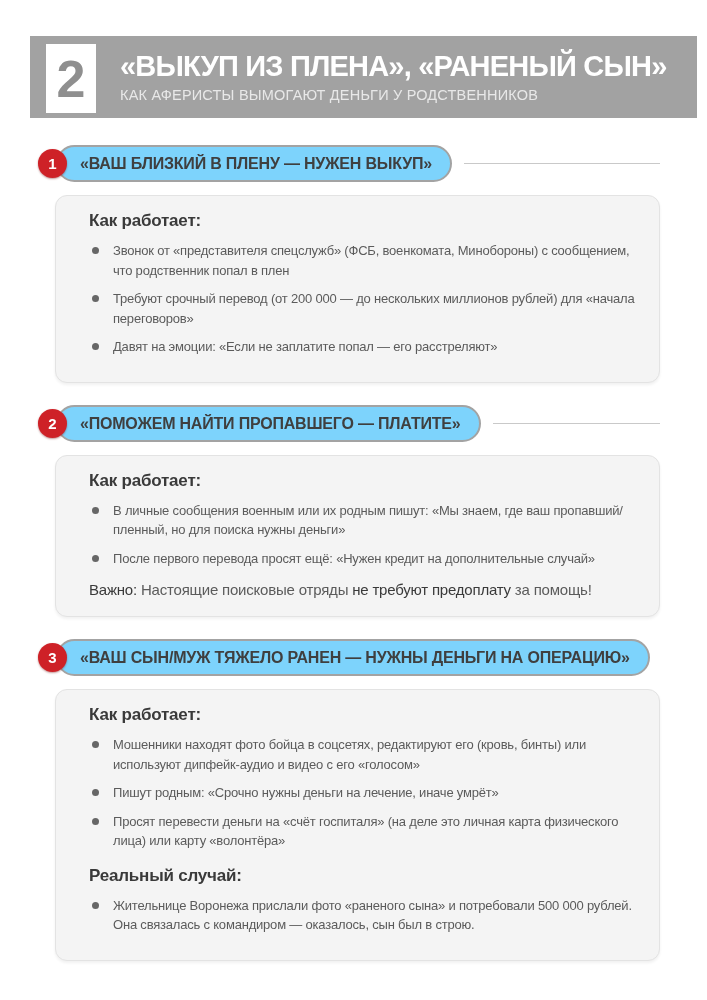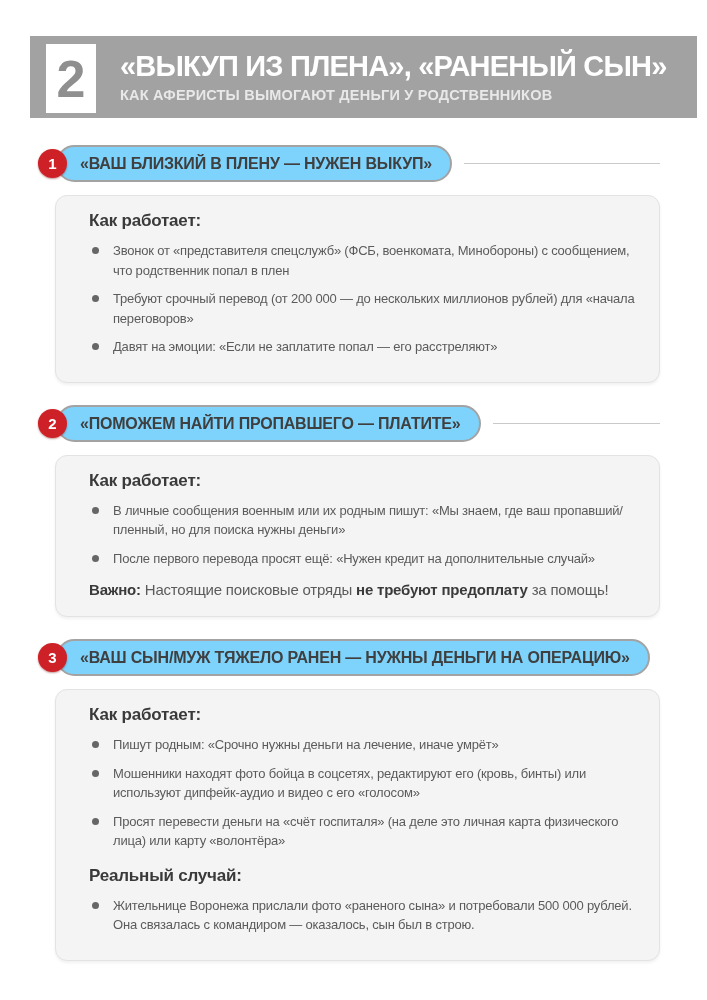--- a/index.html
+++ b/index.html
@@ -27,21 +27,21 @@
     display:flex;align-items:center;justify-content:center;
     color:#8f8f8f;font-size:52px;font-weight:bold;line-height:1;
   }
   .band-text{margin-left:24px;display:flex;flex-direction:column;justify-content:center;}
   .band-title{
     color:#ffffff;font-size:29px;font-weight:bold;letter-spacing:-0.8px;line-height:1.1;
     white-space:nowrap;
     text-align:center;
   }
   .band-subtitle{
-    color:#e8e8e8;font-size:14.5px;font-weight:bold;letter-spacing:0.2px;margin-top:4px;
+    color:#e8e8e8;font-size:14.5px;font-weight:normal;letter-spacing:0.2px;margin-top:4px;
   }
 
   
   .badge{
     display:inline-block;margin:32px 0 0 40px;background:var(--accent-red);
     color:#fff;font-size:14.5px;font-weight:bold;letter-spacing:0.2px;
     padding:7px 17px 6px;border-radius:16px;
   }
 
   
@@ -79,21 +79,21 @@
     position:relative;padding-left:24px;margin:9px 0;
     font-size:13px;line-height:1.5;color:var(--text-body);letter-spacing:-0.2px;
     max-width:560px;
   }
   .sec-box li::before{
     content:"";position:absolute;left:3px;top:6px;width:7px;height:7px;border-radius:50%;background:#666;
   }
   .important{
     margin:13px 0 2px;font-size:15px;color:var(--text-body);letter-spacing:-0.2px;
   }
-  .important .b{font-weight:bold;color:#3a3a3a;}
+  .important .b{font-weight:normal;color:#3a3a3a;}
 </style>
 </head>
 <body>
 
 <div class="page">
 
   
   <header class="band">
     <div class="num-box">
       <span>2</span>
@@ -149,22 +149,22 @@
     <div class="sec-head tight">
       <div class="sec-num">3</div>
       <div class="sec-pill">
         <h2>«ВАШ СЫН/МУЖ ТЯЖЕЛО РАНЕН — НУЖНЫ ДЕНЬГИ НА ОПЕРАЦИЮ»</h2>
       </div>
       <div class="sec-rule"></div>
     </div>
     <div class="sec-box">
       <h3>Как работает:</h3>
       <ul>
+        <li>Мошенники находят фото бойца в соцсетях, редактируют его (кровь, бинты) или используют дипфейк-аудио и видео с его «голосом»</li>
         <li>Пишут родным: «Срочно нужны деньги на лечение, иначе умрёт»</li>
-        <li>Мошенники находят фото бойца в соцсетях, редактируют его (кровь, бинты) или используют дипфейк-аудио и видео с его «голосом»</li>
         <li>Просят перевести деньги на «счёт госпиталя» (на деле это личная карта физического лица) или карту «волонтёра»</li>
       </ul>
       <h3 class="case">Реальный случай:</h3>
       <ul>
         <li>Жительнице Воронежа прислали фото «раненого сына» и потребовали 500 000 рублей. Она связалась с командиром — оказалось, сын был в строю.</li>
       </ul>
     </div>
   </section>
 
   

